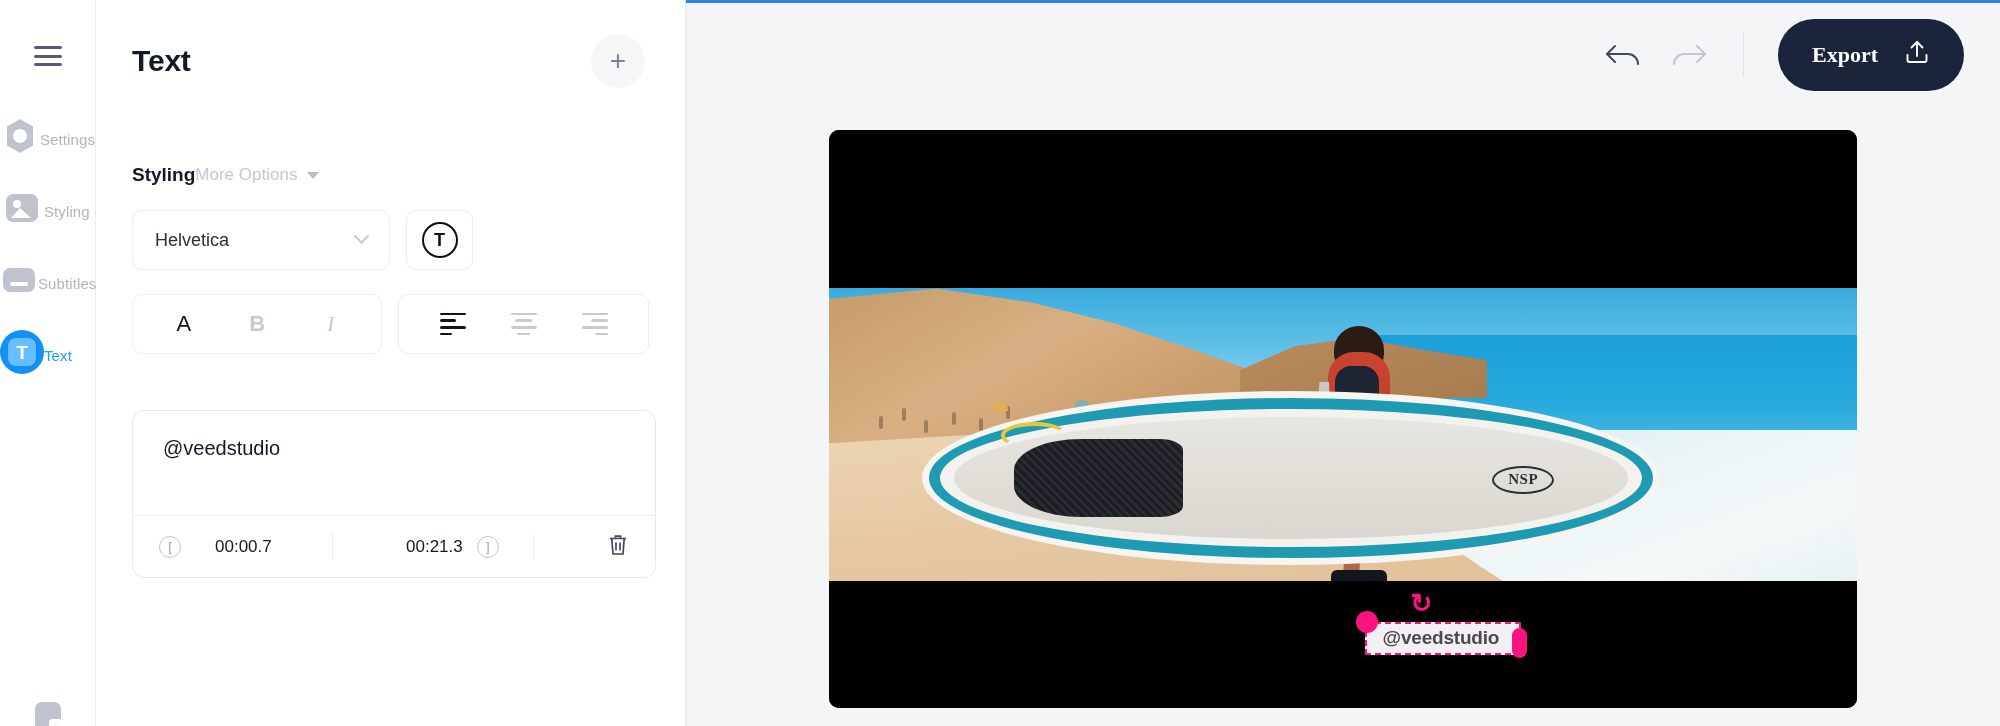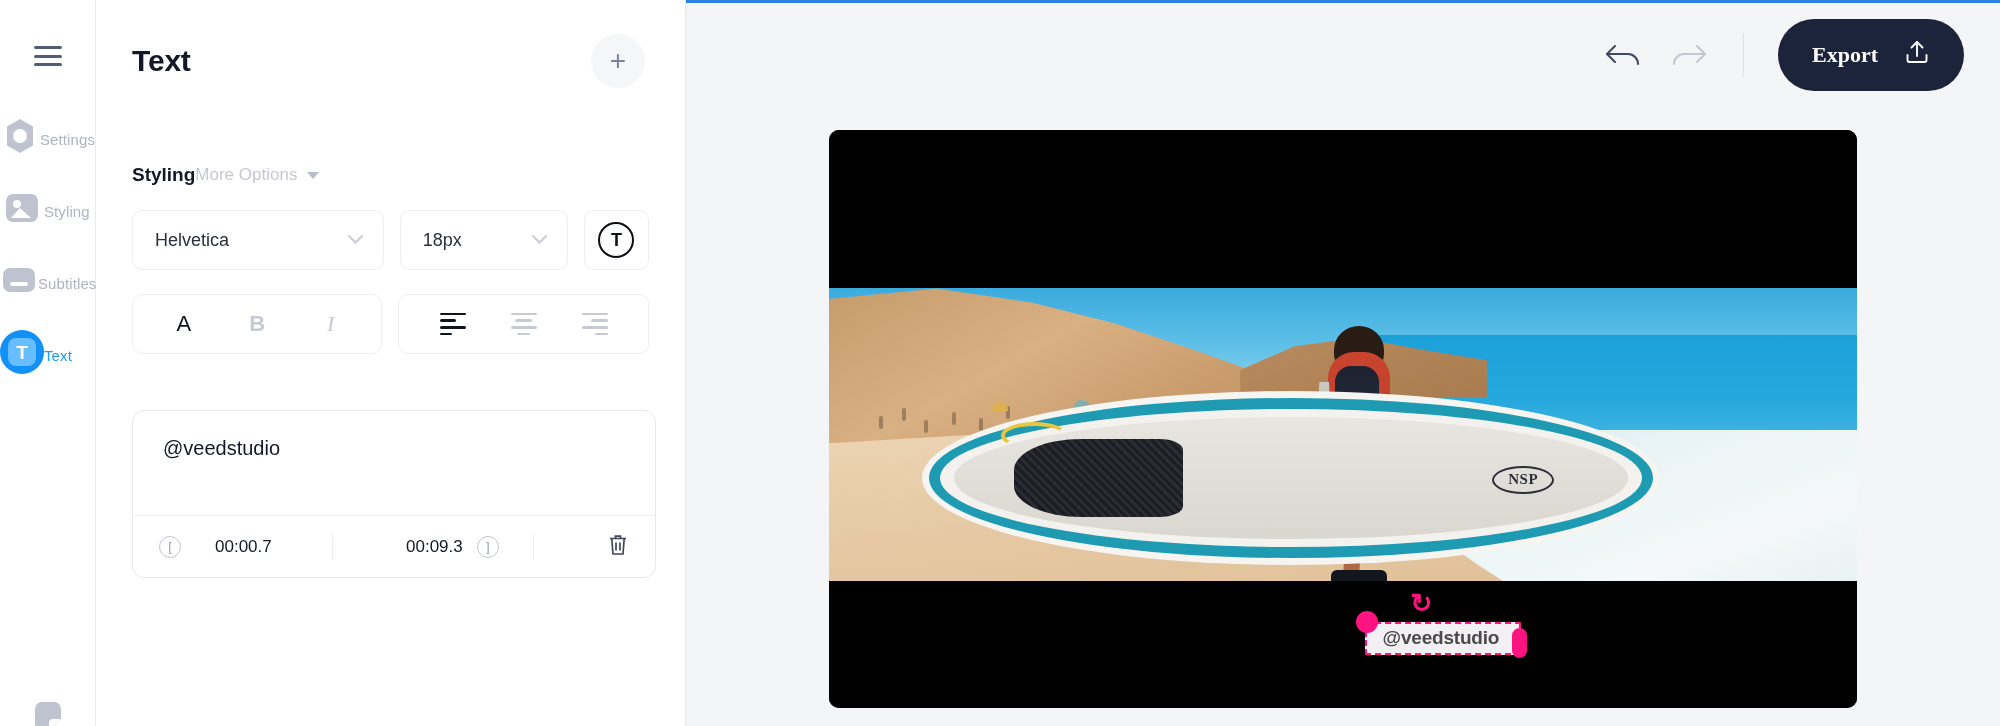--- a/index.html
+++ b/index.html
@@ -365,24 +365,20 @@
         <span>More Options</span>
         <span class="caret-down"></span>
       </div>
     </div>
 
     <div class="ctl-row">
       <div class="sel sel-font">
         <span class="sel-val">Helvetica</span>
         <span class="chev"></span>
       </div>
-      <div class="sel sel-size">
-        <span class="sel-val">18px</span>
-        <span class="chev"></span>
-      </div>
       <button class="color-btn">
         <span class="color-circ">T</span>
       </button>
     </div>
 
     <div class="ctl-row">
       <div class="grp grp-style">
         <button class="gbtn on">A</button>
         <button class="gbtn bold">B</button>
         <button class="gbtn ital">I</button>
@@ -416,21 +412,21 @@
     </div>
 
     <div class="tcard">
       <div class="tcard-body">
         <div class="tcard-text">@veedstudio</div>
       </div>
       <div class="tcard-foot">
         <span class="brk">[</span>
         <span class="tval t-start">00:00.7</span>
         <span class="vdiv" style="margin-left:60px"></span>
-        <span class="tval t-end">00:09.3</span>
+        <span class="tval t-end">00:21.3</span>
         <span class="brk">]</span>
         <span class="vdiv" style="margin-left:34px"></span>
         <span class="trash">
           <svg width="22" height="24" viewBox="0 0 22 24" fill="none" stroke="#41465a" stroke-width="1.7">
             <path d="M3 5.5 H19"></path>
               <path d="M8.5 5.5 V3.2 H13.5 V5.5"></path>
             <path d="M4.8 5.5 L6 21 H16 L17.2 5.5"></path>
             <path d="M9 9.5 V17.5 M13 9.5 V17.5"></path>
           </svg>
         </span>

